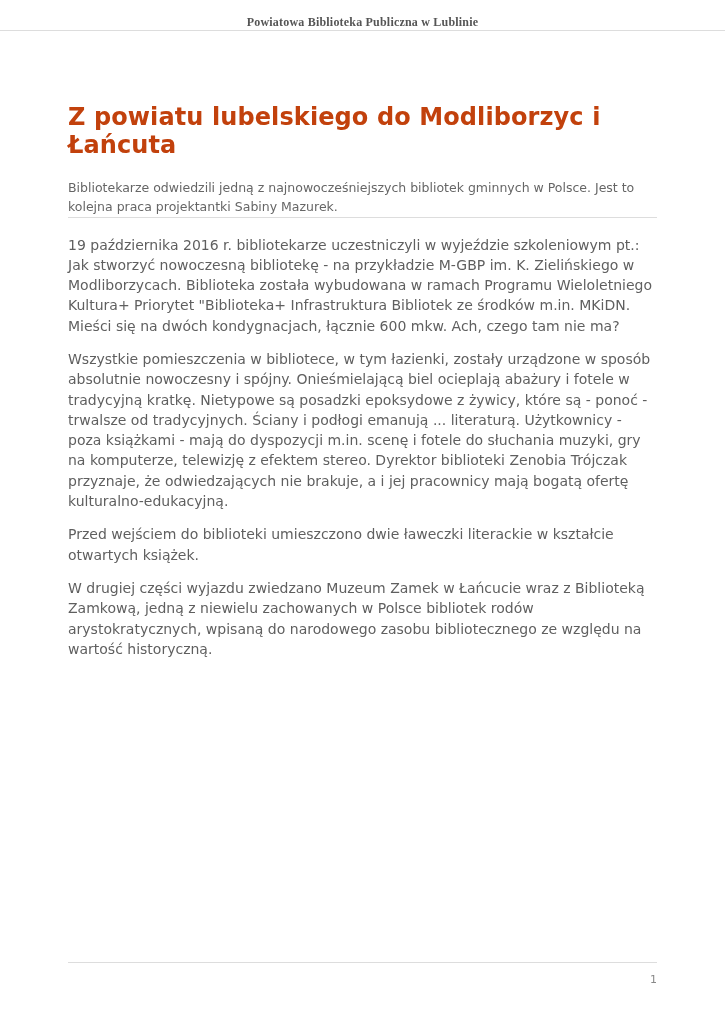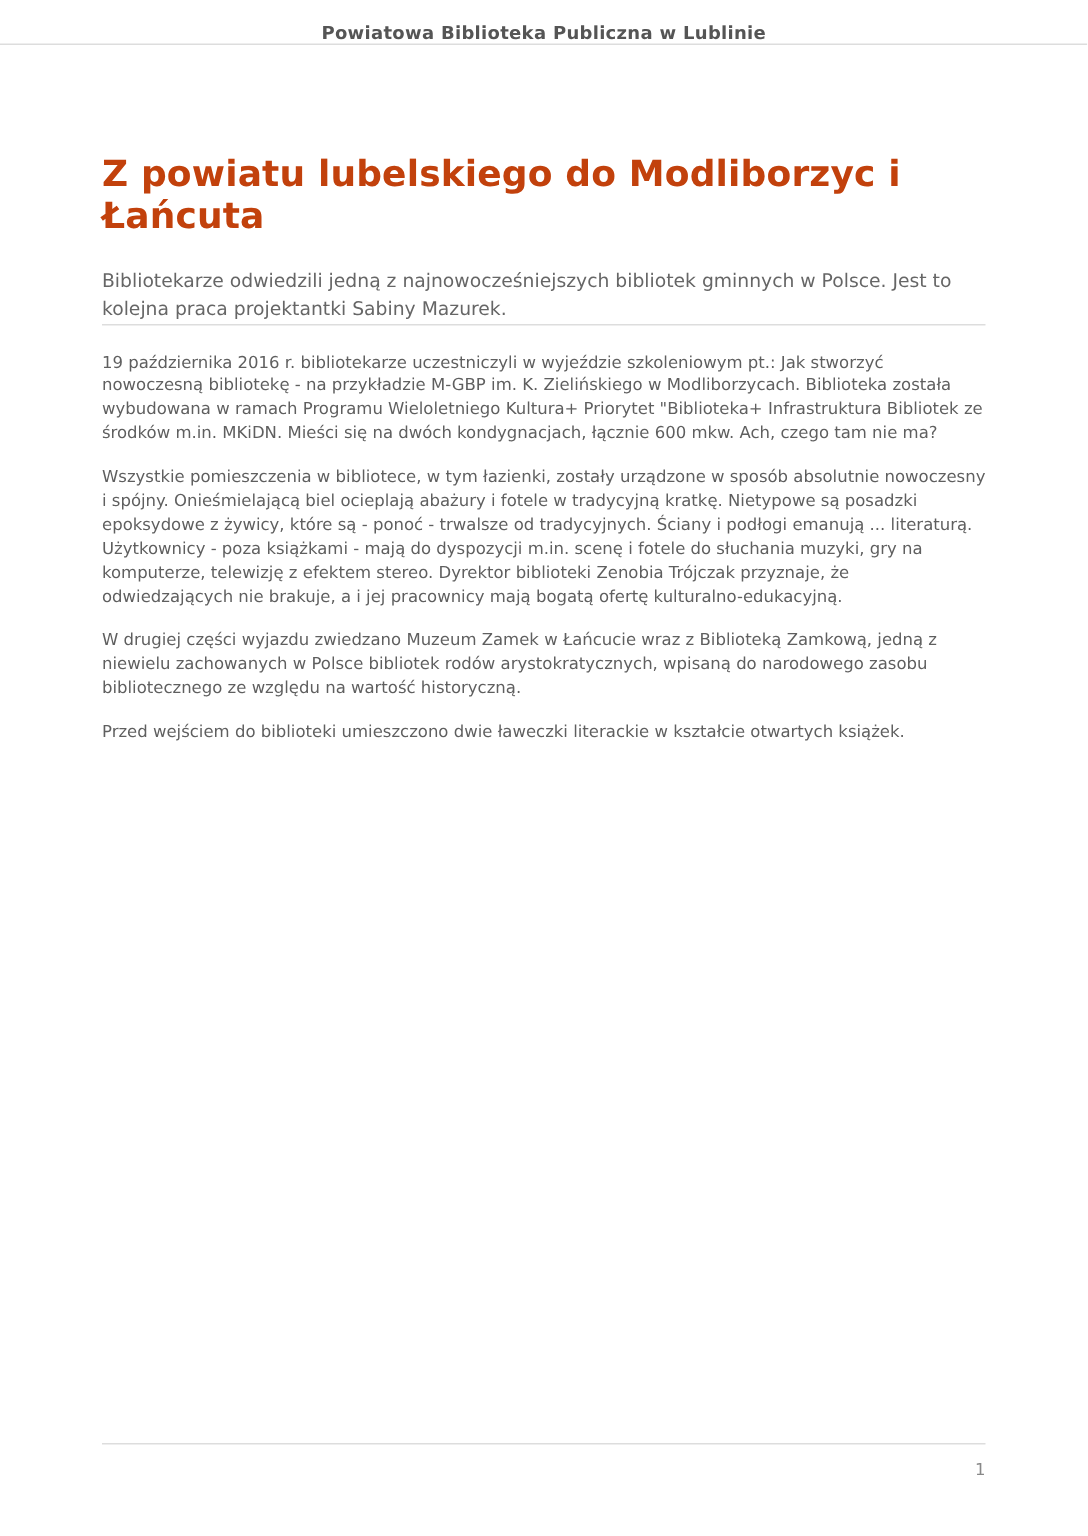--- a/index.html
+++ b/index.html
@@ -19,20 +19,21 @@
     padding: 0 68px;
   }
 
   .site-header {
     padding-top: 15px;
     text-align: center;
     font-size: 12px;
     font-weight: bold;
     color: #555555;
     letter-spacing: 0.2px;
+    font-family: Liberation Serif, serif;
   }
 
   hr.divider {
     border: none;
     border-top: 1px solid #dddddd;
     height: 0;
     margin: 0;
   }
 
   .header-divider { margin-top: 14px; }
@@ -53,21 +54,21 @@
     max-width: 590px;
   }
 
   .lead-divider { margin-top: 38px; }
 
   .article-body {
     margin-top: 17px;
   }
 
   .article-body p {
-    font-size: 11px;
+    font-size: 14px;
     line-height: 1.45;
     color: #5f5f5f;
     margin-bottom: 13px;
     max-width: 590px;
   }
 
   .page-footer {
     position: absolute;
     left: 68px;
     right: 68px;
@@ -97,22 +98,22 @@
 
     <h1 class="article-title">Z powiatu lubelskiego do Modliborzyc i Łańcuta</h1>
 
     <p class="article-lead">Bibliotekarze odwiedzili jedną z najnowocześniejszych bibliotek gminnych w Polsce. Jest to kolejna praca projektantki Sabiny Mazurek.</p>
 
     <hr class="divider lead-divider">
 
     <div class="article-body">
       <p>19 października 2016 r. bibliotekarze uczestniczyli w wyjeździe szkoleniowym pt.: Jak stworzyć nowoczesną bibliotekę - na przykładzie M-GBP im. K. Zielińskiego w Modliborzycach. Biblioteka została wybudowana w ramach Programu Wieloletniego Kultura+ Priorytet "Biblioteka+  Infrastruktura Bibliotek ze środków m.in. MKiDN. Mieści się na dwóch kondygnacjach, łącznie 600 mkw.  Ach, czego tam nie ma?</p>
       <p>Wszystkie pomieszczenia w bibliotece, w tym łazienki, zostały urządzone w sposób absolutnie nowoczesny i spójny. Onieśmielającą biel ocieplają abażury i fotele w tradycyjną kratkę.  Nietypowe są posadzki epoksydowe z żywicy, które są - ponoć - trwalsze od tradycyjnych. Ściany i podłogi emanują ... literaturą. Użytkownicy - poza książkami - mają do dyspozycji m.in. scenę i fotele do słuchania muzyki, gry na komputerze, telewizję z efektem stereo. Dyrektor biblioteki Zenobia Trójczak przyznaje, że odwiedzających nie brakuje, a i jej pracownicy mają bogatą ofertę kulturalno-edukacyjną.</p>
+      <p>Przed wejściem do biblioteki umieszczono dwie ławeczki literackie w kształcie otwartych książek.</p>
       <p>W drugiej części wyjazdu zwiedzano Muzeum Zamek w Łańcucie wraz z Biblioteką Zamkową, jedną z niewielu zachowanych w Polsce bibliotek rodów arystokratycznych, wpisaną do narodowego zasobu bibliotecznego ze względu na wartość historyczną.</p>
-      <p>Przed wejściem do biblioteki umieszczono dwie ławeczki literackie w kształcie otwartych książek.</p>
     </div>
 
   </main>
 
   <footer class="page-footer">
     <hr class="divider">
     <span class="page-number">1</span>
   </footer>
 
 </div>

